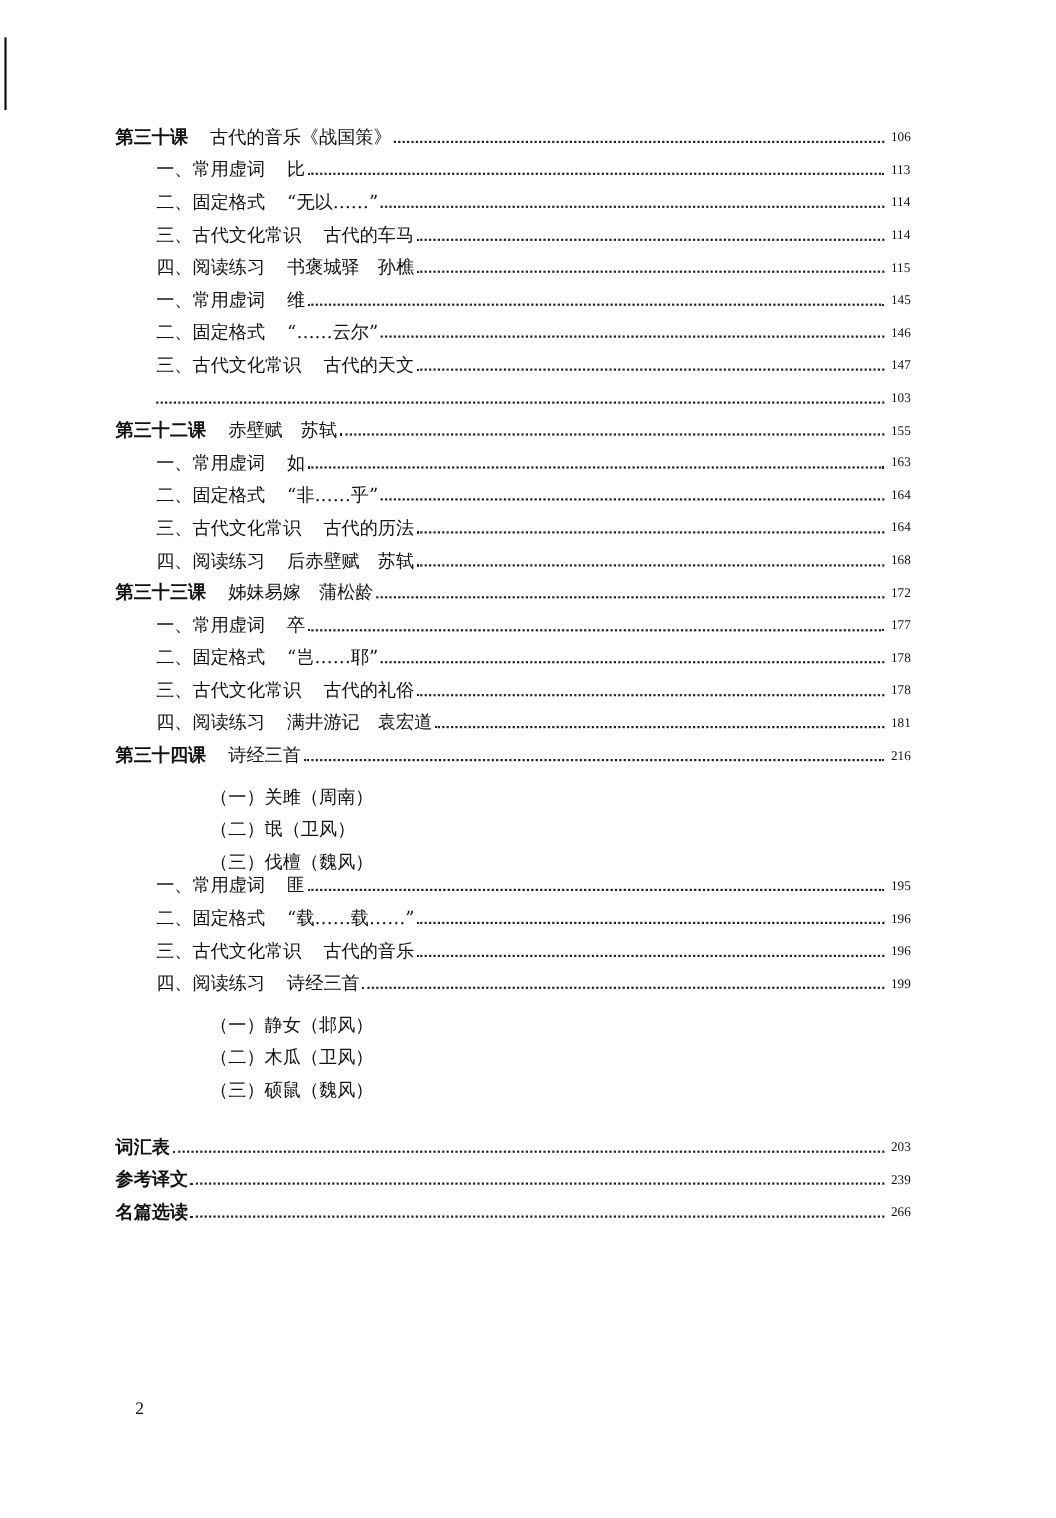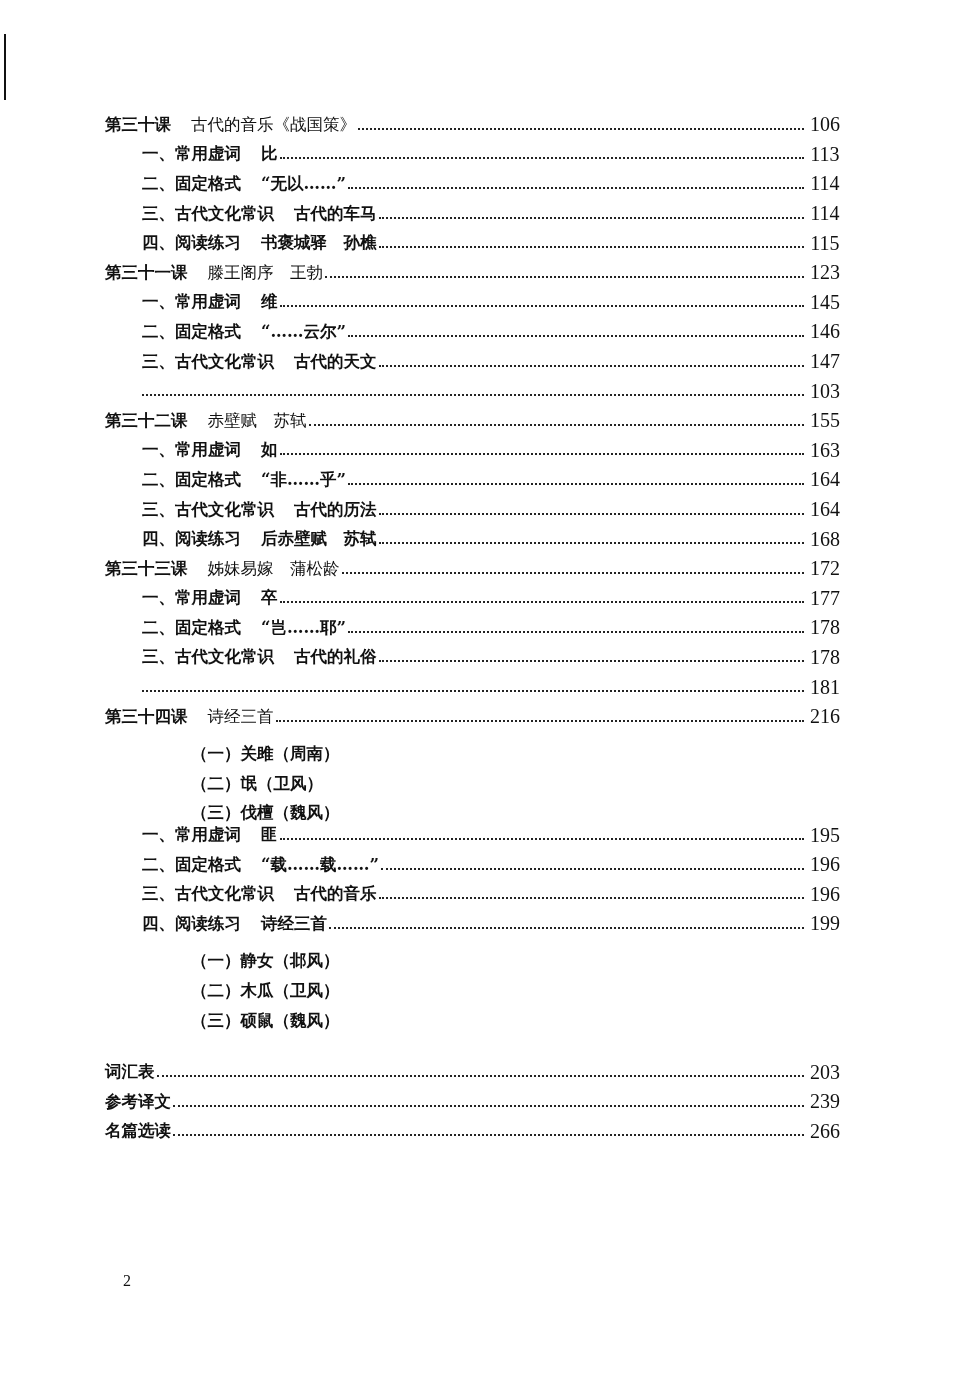--- a/index.html
+++ b/index.html
@@ -12,28 +12,28 @@
     position: absolute; left: 4px; top: 34px; width: 2px; height: 66px;
     background: #111111;
   }
   .toc {
     position: absolute; left: 105px; top: 110px; width: 735px;
   }
   .row {
     position: relative; height: 29.6px; display: flex; align-items: center;
     font-size: 16.5px; white-space: nowrap;
   }
-  .row .label { flex: 0 0 auto; background: #fff; padding-right: 2px; font-weight: bold; }
+  .row .label { flex: 0 0 auto; background: #fff; padding-right: 2px; }
   .row .dots {
     flex: 1 1 auto; overflow: hidden; height: 18px; margin: 0 6px 0 0;
     border-bottom: 2px dotted #222; transform: translateY(-5px);
   }
   .row .page {
-    flex: 0 0 auto; width: 30px; text-align: center;
-    font-family: "Liberation Serif", serif; font-size: 20px;
+    flex: 0 0 auto; width: 30px; text-align: left;
+    font-family: "Liberation Serif", serif; font-size: 12px;
   }
   .row.lesson .label { font-weight: bold; font-family: "DejaVu Sans", sans-serif; }
   .row.lesson .label .title { font-weight: normal; font-family: "DejaVu Serif", serif; }
   .row.section { padding-left: 37px; }
   .row.poem { padding-left: 86px; }
   .row.poem .label { background: transparent; margin-top: 16px; }
   .row.appendix .label { font-weight: bold; font-family: "DejaVu Sans", sans-serif; }
   .spacer { height: 30px; }
   .sp { display: inline-block; width: 20px; }
   .page-number {
@@ -67,25 +67,20 @@
     <span class="label"><span>三、古代文化常识</span><span class="sp"></span><span>古代的车马</span></span>
     <span class="dots"></span>
     <span class="page">114</span>
   </div>
   <div class="row section">
     <span class="label"><span>四、阅读练习</span><span class="sp"></span><span>书褒城驿　孙樵</span></span>
     <span class="dots"></span>
     <span class="page">115</span>
   </div>
 
-  <div class="row lesson">
-    <span class="label"><span>第三十一课</span><span class="sp"></span><span class="title">滕王阁序　王勃</span></span>
-    <span class="dots"></span>
-    <span class="page">123</span>
-  </div>
   <div class="row section">
     <span class="label"><span>一、常用虚词</span><span class="sp"></span><span>维</span></span>
     <span class="dots"></span>
     <span class="page">145</span>
   </div>
   <div class="row section">
     <span class="label"><span>二、固定格式</span><span class="sp"></span><span>“……云尔”</span></span>
     <span class="dots"></span>
     <span class="page">146</span>
   </div>
@@ -139,20 +134,21 @@
     <span class="label"><span>二、固定格式</span><span class="sp"></span><span>“岂……耶”</span></span>
     <span class="dots"></span>
     <span class="page">178</span>
   </div>
   <div class="row section">
     <span class="label"><span>三、古代文化常识</span><span class="sp"></span><span>古代的礼俗</span></span>
     <span class="dots"></span>
     <span class="page">178</span>
   </div>
   <div class="row section">
+    <span class="label"><span>四、阅读练习</span><span class="sp"></span><span>满井游记　袁宏道</span></span>
     <span class="dots"></span>
     <span class="page">181</span>
   </div>
 
   <div class="row lesson">
     <span class="label"><span>第三十四课</span><span class="sp"></span><span class="title">诗经三首</span></span>
     <span class="dots"></span>
     <span class="page">216</span>
   </div>
   <div class="row poem">

